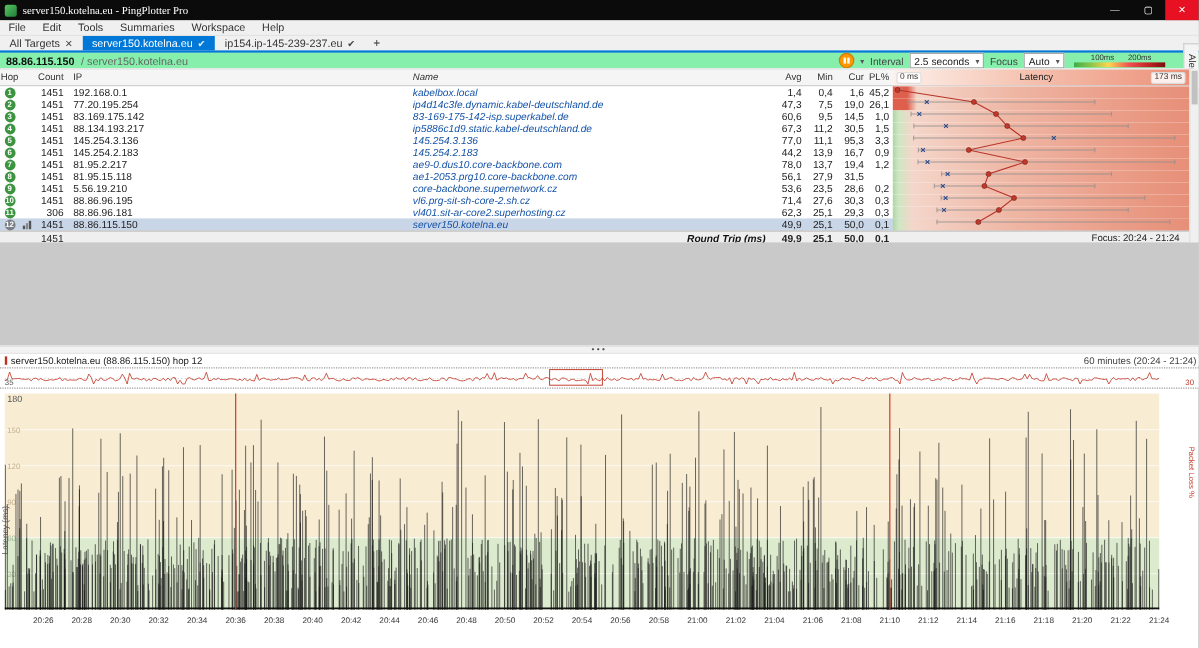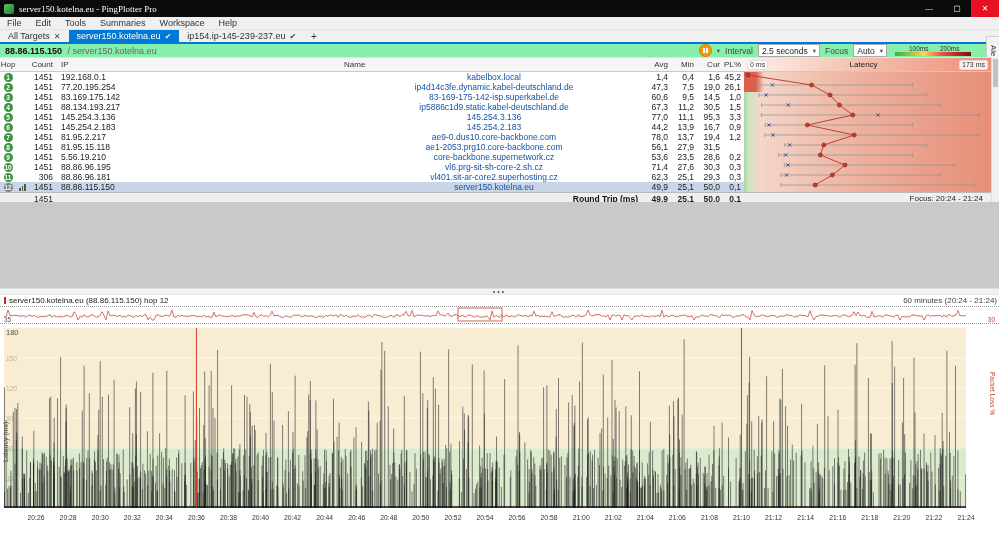--- a/index.html
+++ b/index.html
@@ -51,22 +51,22 @@
   #table{position:absolute;top:57px;left:0;width:991px;font-size:8.5px;color:#222;}
   .trow{display:flex;height:10px;line-height:10px;align-items:center;background:#fff;}
   .trow.sel{background:#c9d6e8;}
   .thead{height:13px;line-height:13px;background:#f5f5f5;border-top:1px solid #e2e2e2;border-bottom:1px solid #c9c9c9;
          box-sizing:content-box;font-size:8px;color:#333;}
   .tfoot{height:12px;line-height:12px;background:#efefef;border-top:1px solid #b9b9b9;}
   .tfoot .c-num,.tfoot .c-pl,.tfoot .c-name{font-weight:bold;}
   .c-hop{width:16px;text-align:center;flex:none;}
   .c-count{width:42px;text-align:right;padding-right:5px;box-sizing:border-box;flex:none;position:relative;}
   .c-ip{width:286px;padding-left:3px;box-sizing:border-box;overflow:hidden;white-space:nowrap;flex:none;}
-  .c-name{width:300px;overflow:hidden;white-space:nowrap;flex:none;box-sizing:border-box;}
-  .trow .c-name{color:#1553a8;text-align:center;}
+  .c-name{width:300px;overflow:hidden;white-space:nowrap;flex:none;box-sizing:border-box;font-style:italic;}
+  .trow .c-name{color:#1553a8;}
   .thead .c-ip,.thead .c-name{text-align:left;color:#333;}
   .c-num{width:26px;text-align:right;padding-right:2px;box-sizing:border-box;flex:none;}
   .c-pl{width:22px;text-align:right;padding-right:3px;box-sizing:border-box;flex:none;}
   .c-lat{flex:1;height:100%;position:relative;box-sizing:border-box;}
   .latbg{background:linear-gradient(90deg,#aed6a5 0px,#cfe6c3 5px,#f4d6ca 16px,#efb6a4 40%,#ea9e89 75%,#e78f78 100%);}
   .latbg.hi{background:linear-gradient(90deg,#de5f4b 0px,#de5f4b 12px,#f4d6ca 20px,#efb6a4 40%,#ea9e89 75%,#e78f78 100%);}
   .lat-head{display:flex;align-items:center;justify-content:space-between;padding:0 3px;
             background:linear-gradient(90deg,#fdf1ec,#f5c2b0 45%,#ec9078);text-align:right;}
   .lat-chip{background:rgba(255,255,255,.85);border:1px solid #ddd;border-radius:2px;font-size:7px;
             padding:0 2px;line-height:8px;color:#333;}

